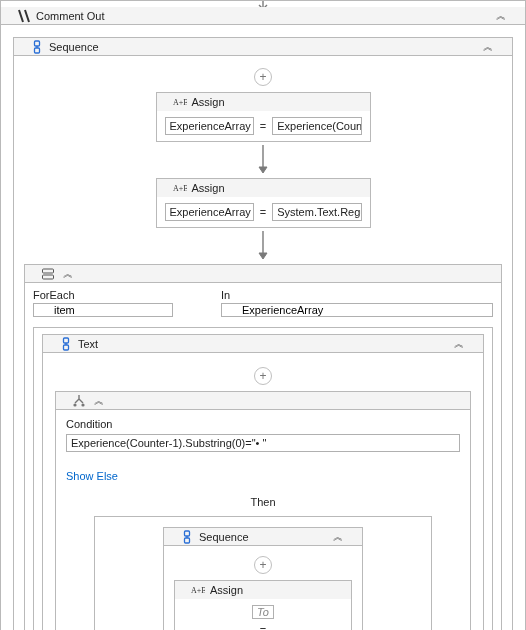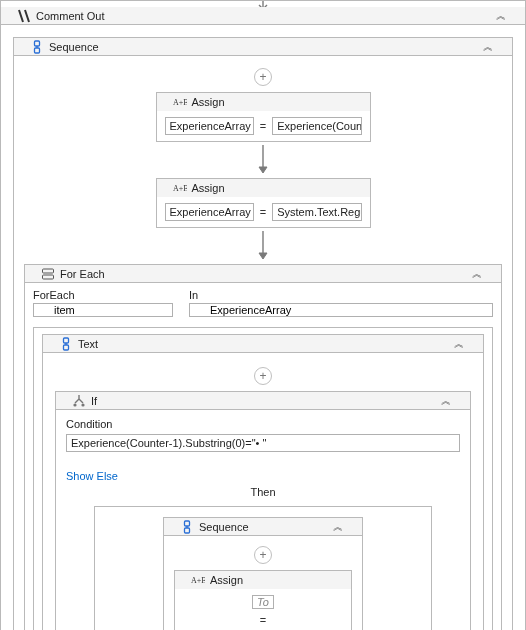--- a/index.html
+++ b/index.html
@@ -88,40 +88,40 @@
   .field input {
     border: none; outline: none; width: 100%; font: inherit; background: transparent; padding:0;
   }
   .eq { color:#333; }
 
   .placeholder { color: var(--placeholder); font-style: italic; }
 
   
   .foreach { border: 1px solid var(--border-gray); }
   .foreach-controls {
-    display:flex; gap:16px; padding:6px 8px 10px 8px;
+    display:flex; gap:48px; padding:6px 8px 10px 8px;
   }
   .fectl { display:flex; flex-direction:column; gap:2px; }
   .fectl.var  { width: 140px; }
   .fectl.coll { flex:1; }
   .fectl-label { font-size:11px; }
   .fectl .field { height:18px;padding-left:20px; }
 
   .foreach-main { padding: 0 8px 8px 8px; }
   .body-panel { border:1px solid var(--border-gray); }
   .body-inner { padding: 8px 12px 0 12px; }
 
   
   .if-panel { border:1px solid var(--border-gray); }
   .if-body { padding: 8px 10px 6px 10px; }
   .cond-label { margin-bottom:4px; }
   .cond-field { border:1px solid var(--field-border); padding:2px 4px; height:18px; overflow:hidden; white-space:nowrap; }
   .show-else { color: var(--link); margin-top:18px; cursor:pointer; }
 
-  .then-label { text-align:center; margin:4px 0 8px 0; font-size:11px; }
+  .then-label { text-align:center; margin:14px 0 8px 0; font-size:11px; }
 
   .then-area { padding: 0 28px 6px 28px; }
   .then-box { border:1px solid var(--border-gray); padding: 10px 18px 0 18px; }
 
   .inner-seq { width:200px; margin:0 auto; border:1px solid var(--border-gray); }
   .inner-assign { width:178px; margin:0 auto; border:1px solid var(--border-gray); }
   .inner-assign .assign-body { padding:6px; gap:5px;flex-direction:column; }
   .inner-assign .field { flex:1; }
 
   
@@ -224,21 +224,20 @@
         </div>
 
         <div class="foreach">
           <div class="panel-header">
             <span class="icon">
               <svg width="14" height="14" viewBox="0 0 14 14">
                 <rect x="1.5" y="2" width="11" height="4" rx="1" fill="none" stroke="#555" stroke-width="1"></rect>
                 <rect x="1.5" y="8" width="11" height="4" rx="1" fill="none" stroke="#555" stroke-width="1"></rect>
               </svg>
             </span>
-            <span class="panel-title">For Each</span>
             <span class="chev">︽</span>
           </div>
 
           <div class="foreach-controls">
             <div class="fectl var">
               <span class="fectl-label">ForEach</span>
               <div class="field">
                 <input value="item" style="">
               </div>
             </div>
@@ -274,21 +273,20 @@
 
                     <div class="if-panel">
                       <div class="panel-header">
                         <span class="icon">
                           <svg width="14" height="14" viewBox="0 0 14 14">
                             <path d="M7 1 L7 5 M7 5 L3 9 M7 5 L11 9" stroke="#777" stroke-width="1.4" fill="none"></path>
                             <circle cx="3" cy="11" r="1.6" fill="#777"></circle>
                               <circle cx="11" cy="11" r="1.6" fill="#777"></circle>
                           </svg>
                         </span>
-                        <span class="panel-title">If</span>
                         <span class="chev">︽</span>
                       </div>
 
                       <div class="if-body">
                         <div class="cond-label">Condition</div>
                         <div class="cond-field">
                           <span>Experience(Counter-1).Substring(0)="• "</span>
                         </div>
                         <div class="show-else">Show Else</div>
 

